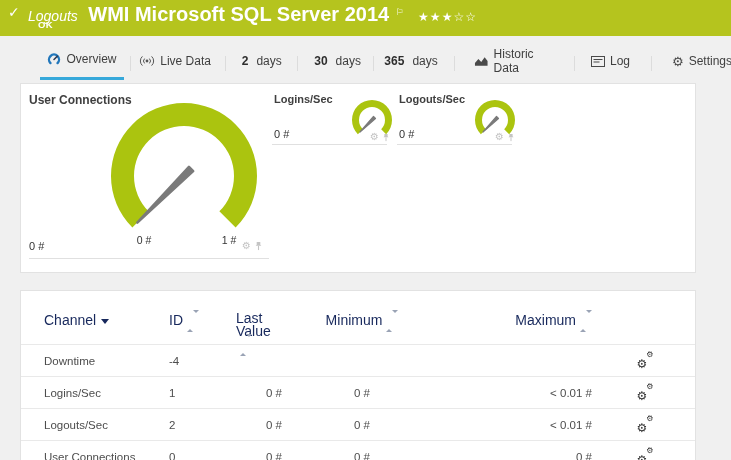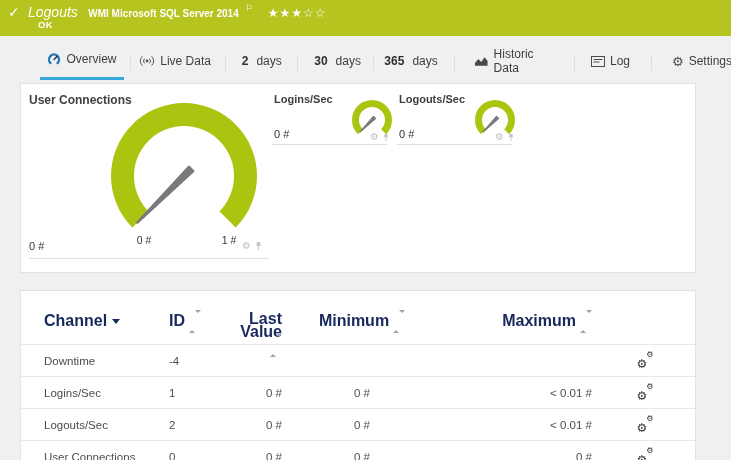--- a/index.html
+++ b/index.html
@@ -13,21 +13,21 @@
   .topbar{
     position:absolute;top:0;left:0;width:731px;height:36px;
     background:#b5c41e;color:#fff;
   }
   .check{
     position:absolute;left:8px;top:4px;font-size:14px;font-weight:bold;
     font-family:"DejaVu Sans",sans-serif;
   }
   .titleline{position:absolute;left:28px;top:3px;white-space:nowrap;}
   .kind{font-style:italic;font-size:14px;margin-right:6px;}
-  .title{display:inline;font-size:10px;font-weight:bold;margin:0;}
+  .title{display:inline;font-size:20px;font-weight:bold;margin:0;}
   .flag{font-size:9px;vertical-align:super;margin-left:2px;font-family:"DejaVu Sans",sans-serif;}
   .stars{font-size:12px;margin-left:10px;letter-spacing:1px;font-family:"DejaVu Sans",sans-serif;}
   .status-ok{position:absolute;left:38px;top:19px;font-size:9.5px;font-weight:bold;letter-spacing:.3px;}
 
   
   .tabs{
     position:absolute;top:36px;left:0;width:731px;height:44px;
     display:flex;align-items:flex-end;padding-left:40px;box-sizing:border-box;
   }
   .tab{
@@ -78,30 +78,30 @@
   .g-icons-b{left:349px;top:48px;}
   .g-icons-c{left:474px;top:48px;}
   .g-icons .gearchar{font-size:10px;color:#c4c4c4;}
   .g-sep{position:absolute;height:1px;background:#e0e0e0;}
   .g-sep-main{left:8px;top:174px;width:240px;}
   .g-sep-b{left:251px;top:60px;width:115px;}
   .g-sep-c{left:376px;top:60px;width:115px;}
 
   
   .thead,.trow{display:flex;align-items:flex-start;padding-left:23px;box-sizing:border-box;}
-  .thead{height:53px;color:#17285c;font-weight:bold;font-size:16px;}
+  .thead{height:53px;color:#17285c;font-weight:normal;font-size:14px;}
   .thead .cell{padding-top:21px;}
   .trow{height:32px;border-top:1px solid #e9e9e9;font-size:11.5px;color:#4d4d4d;align-items:center;}
   .col-channel{width:125px;text-align:left;}
   .col-id{width:32px;text-align:left;}
   .col-last{width:81px;text-align:right;}
   .col-min{width:160px;text-align:center;}
   .col-max{width:150px;text-align:right;}
   .col-gear{width:30px;margin-left:38px;text-align:center;}
-  .lastv-wrap{display:inline-block;width:46px;text-align:right;line-height:13px;padding-top:14px;margin-top:-14px;}
+  .lastv-wrap{display:inline-block;width:46px;text-align:left;line-height:13px;padding-top:14px;margin-top:-14px;}
   .sort{display:inline-block;vertical-align:middle;margin-left:4px;}
   .sort .up,.sort .dn{width:0;height:0;border-left:3px solid transparent;border-right:3px solid transparent;}
   .sort .up{border-bottom:3px solid #9aa3b5;margin-bottom:2px;}
   .sort .dn{border-top:3px solid #9aa3b5;}
   .sort-active{display:inline-block;vertical-align:middle;margin-left:5px;width:0;height:0;
     border-left:4px solid transparent;border-right:4px solid transparent;border-top:5px solid #17285c;}
   .rowgear{position:relative;display:inline-block;width:17px;height:16px;cursor:pointer;}
   .rowgear .gbig{position:absolute;left:0;bottom:-2px;font-size:12px;color:#333;font-family:"DejaVu Sans",sans-serif;line-height:1;}
   .rowgear .gsml{position:absolute;right:0;top:-1px;font-size:8px;color:#333;font-family:"DejaVu Sans",sans-serif;line-height:1;}
 </style>

